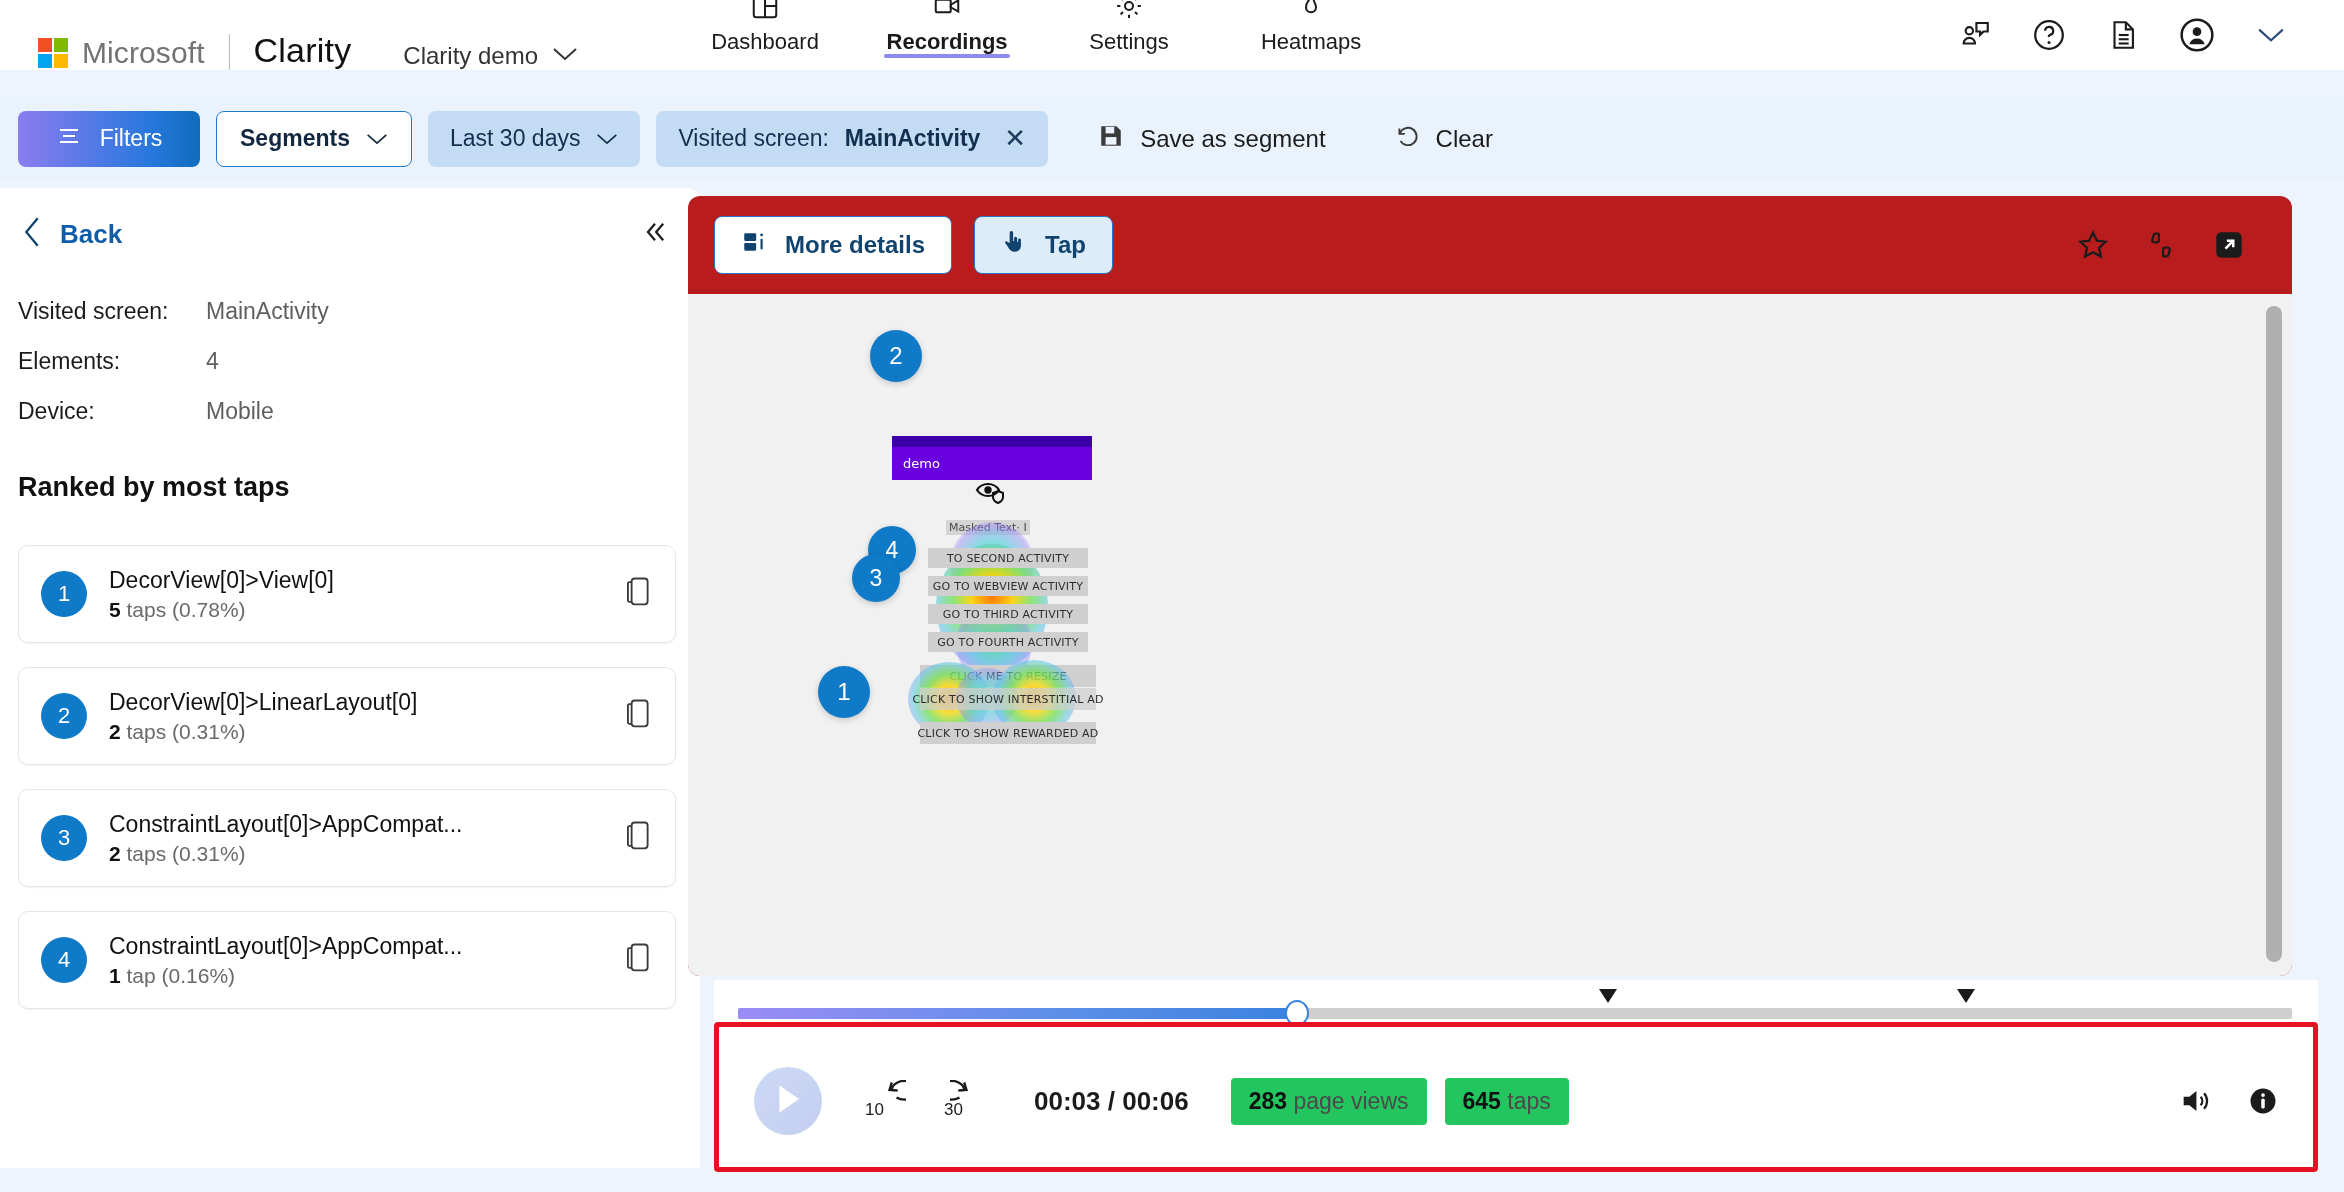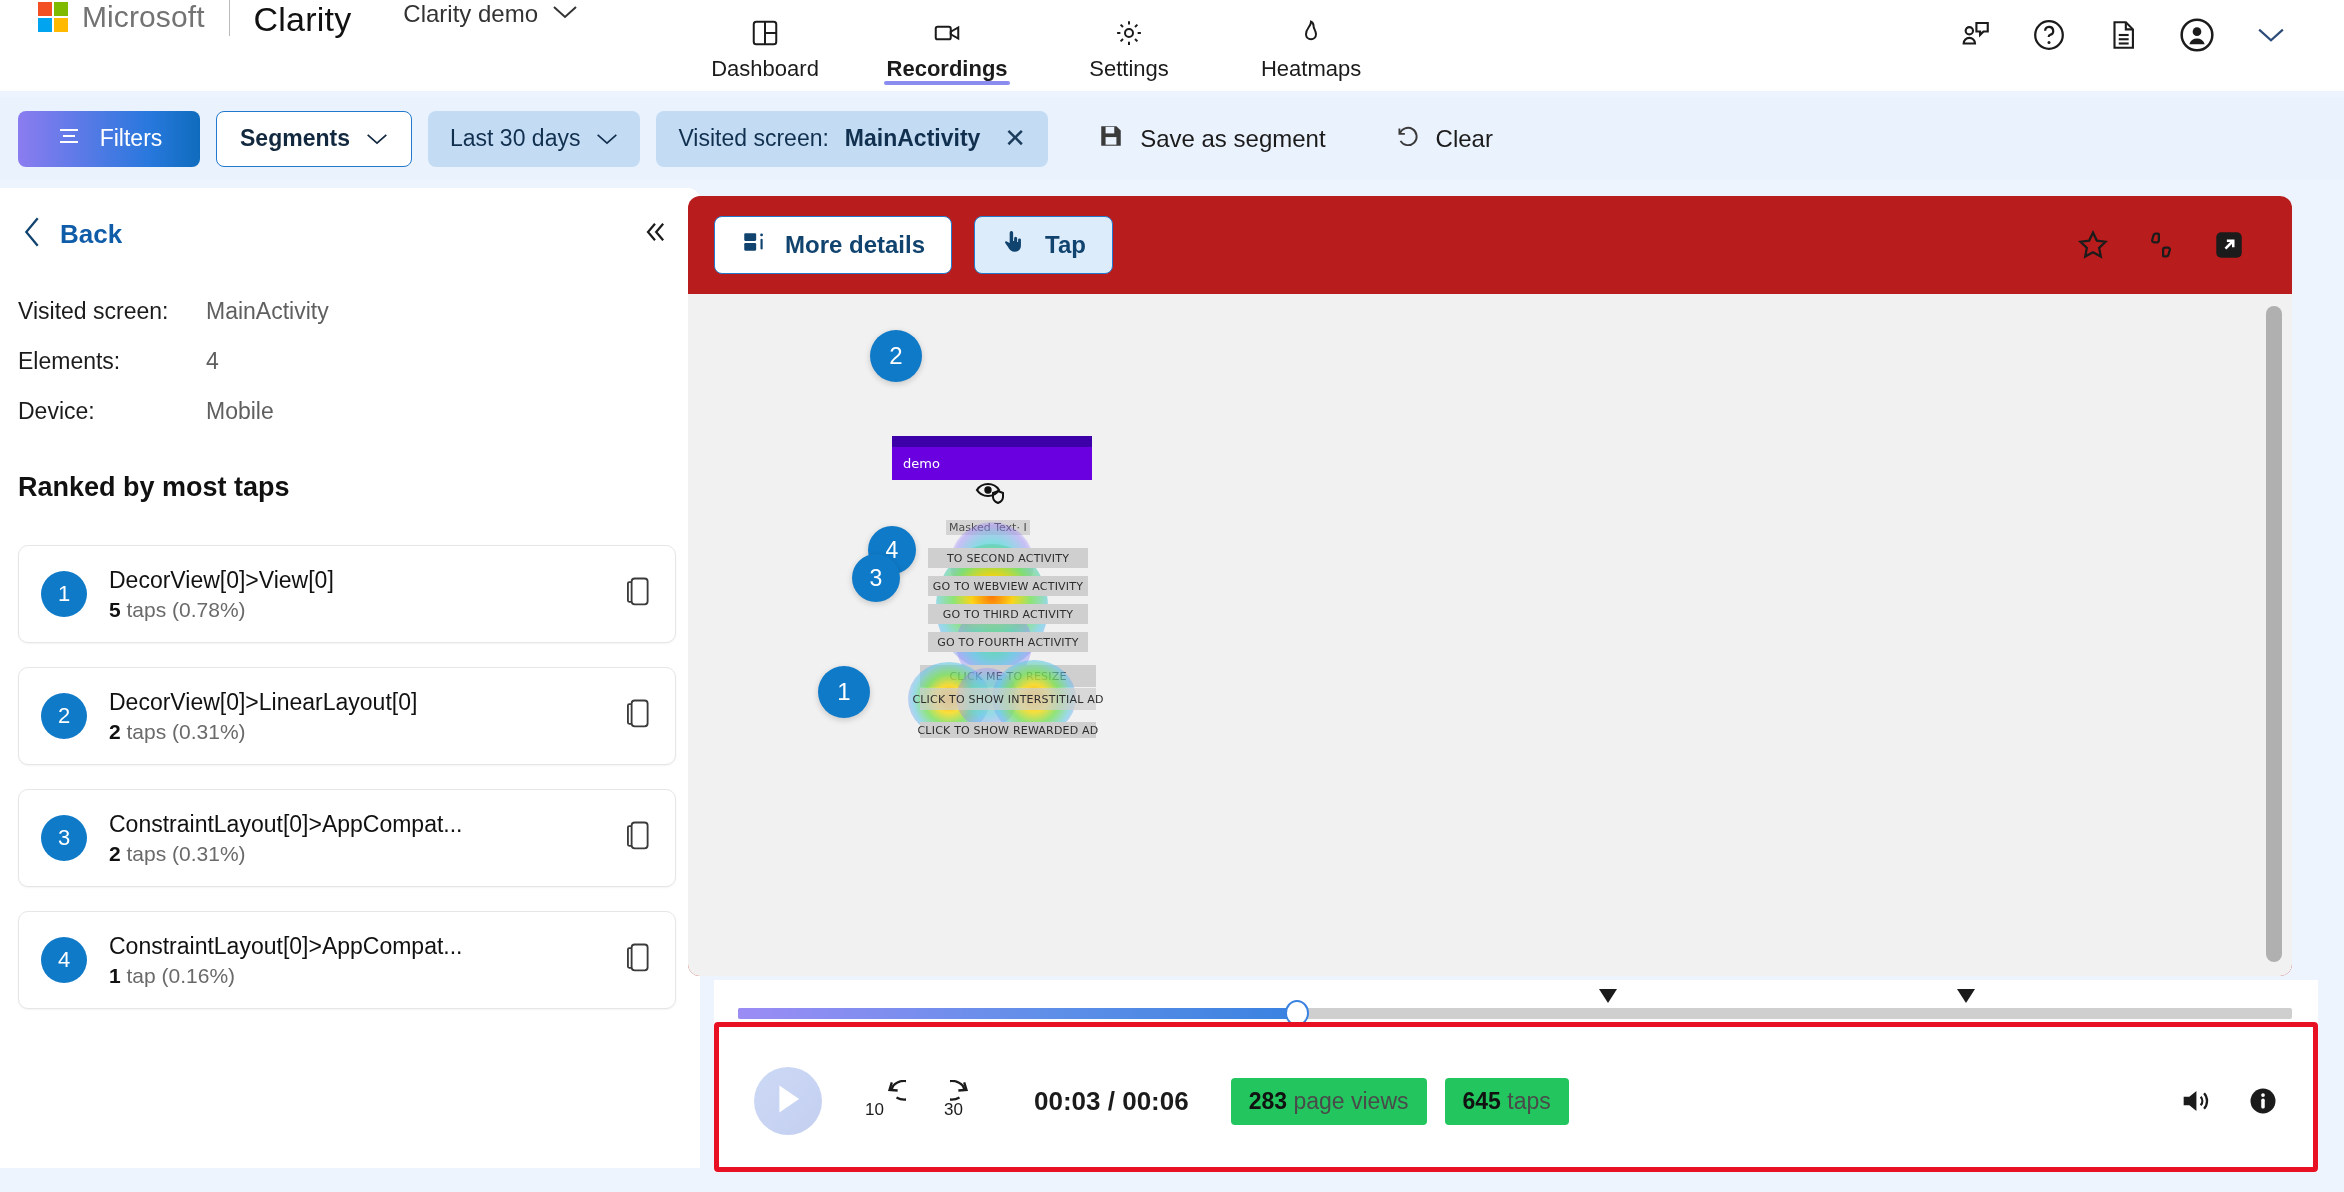--- a/index.html
+++ b/index.html
@@ -6,23 +6,23 @@
   * { box-sizing: border-box; margin: 0; padding: 0; }
   html, body {
     width: 2344px; height: 1192px;
     font-family: "Liberation Sans", sans-serif;
     background: #eef4fd;
     overflow: hidden;
   }
 
   
   .header {
-    position: absolute; left: 0; top: 0; width: 2344px; height: 91px;
+    position: absolute; left: 0; top: 0; width: 2344px; height: 70px;
     background: #ffffff;
-    display: flex; align-items: flex-start;
+    display: flex; align-items: flex-end;
   }
   .ms-logo-wrap { display: flex; align-items: center; margin-left: 38px; }
   .ms-squares { width: 30px; height: 30px; display: grid;
     grid-template-columns: 14px 14px; grid-template-rows: 14px 14px; gap: 2px; }
   .sq1 { background: #f25022; } .sq2 { background: #7fba00; }
   .sq3 { background: #00a4ef; } .sq4 { background: #ffb900; }
   .ms-word { font-size: 30px; color: #737373; margin-left: 14px; letter-spacing: .1px; }
   .vdiv { width: 1px; height: 36px; background: #b9b9b9; margin: 0 24px; }
   .brand { font-size: 34px; color: #111; letter-spacing: .2px; }
   .proj-select { display: flex; align-items: center; margin-left: 52px; cursor: pointer; }
@@ -562,21 +562,21 @@
     <div class="blob" style="left:220px; top:368px; width:82px; height:74px;
                 background: radial-gradient(circle, rgba(255,160,0,.95) 0%, rgba(250,220,40,.9) 25%, rgba(120,225,90,.8) 45%, rgba(95,200,230,.58) 65%, rgba(150,130,250,.36) 80%, rgba(150,130,250,0) 92%);"></div>
     <div class="blob" style="left:268px; top:374px; width:62px; height:60px;
                 background: radial-gradient(circle, rgba(110,225,180,.82) 0%, rgba(100,200,230,.62) 42%, rgba(150,130,250,.38) 70%, rgba(150,130,250,0) 86%);"></div>
     <div class="blob" style="left:304px; top:366px; width:84px; height:76px;
                 background: radial-gradient(circle, rgba(255,170,0,.95) 0%, rgba(250,220,40,.9) 24%, rgba(120,225,90,.8) 45%, rgba(95,200,230,.58) 66%, rgba(150,130,250,.36) 80%, rgba(150,130,250,0) 92%);"></div>
 
     <div class="appbtn" style="left:232px; top:394px; width:176px; height:22px; background: rgba(207,207,207,.72);">
       <span>CLICK TO SHOW INTERSTITIAL AD</span>
     </div>
-    <div class="appbtn" style="left:232px; top:428px; width:176px; height:16px;">
+    <div class="appbtn" style="left:232px; top:428px; width:176px; height:22px;">
       <span>CLICK TO SHOW REWARDED AD</span>
     </div>
 
     <div class="badge" style="left:182px; top:36px; width:52px; height:52px; font-size:24px;">
       <span>2</span>
     </div>
     <div class="badge" style="left:180px; top:232px; width:48px; height:48px; font-size:23px;">
       <span>4</span>
     </div>
     <div class="badge" style="left:164px; top:260px; width:48px; height:48px; font-size:23px;">

